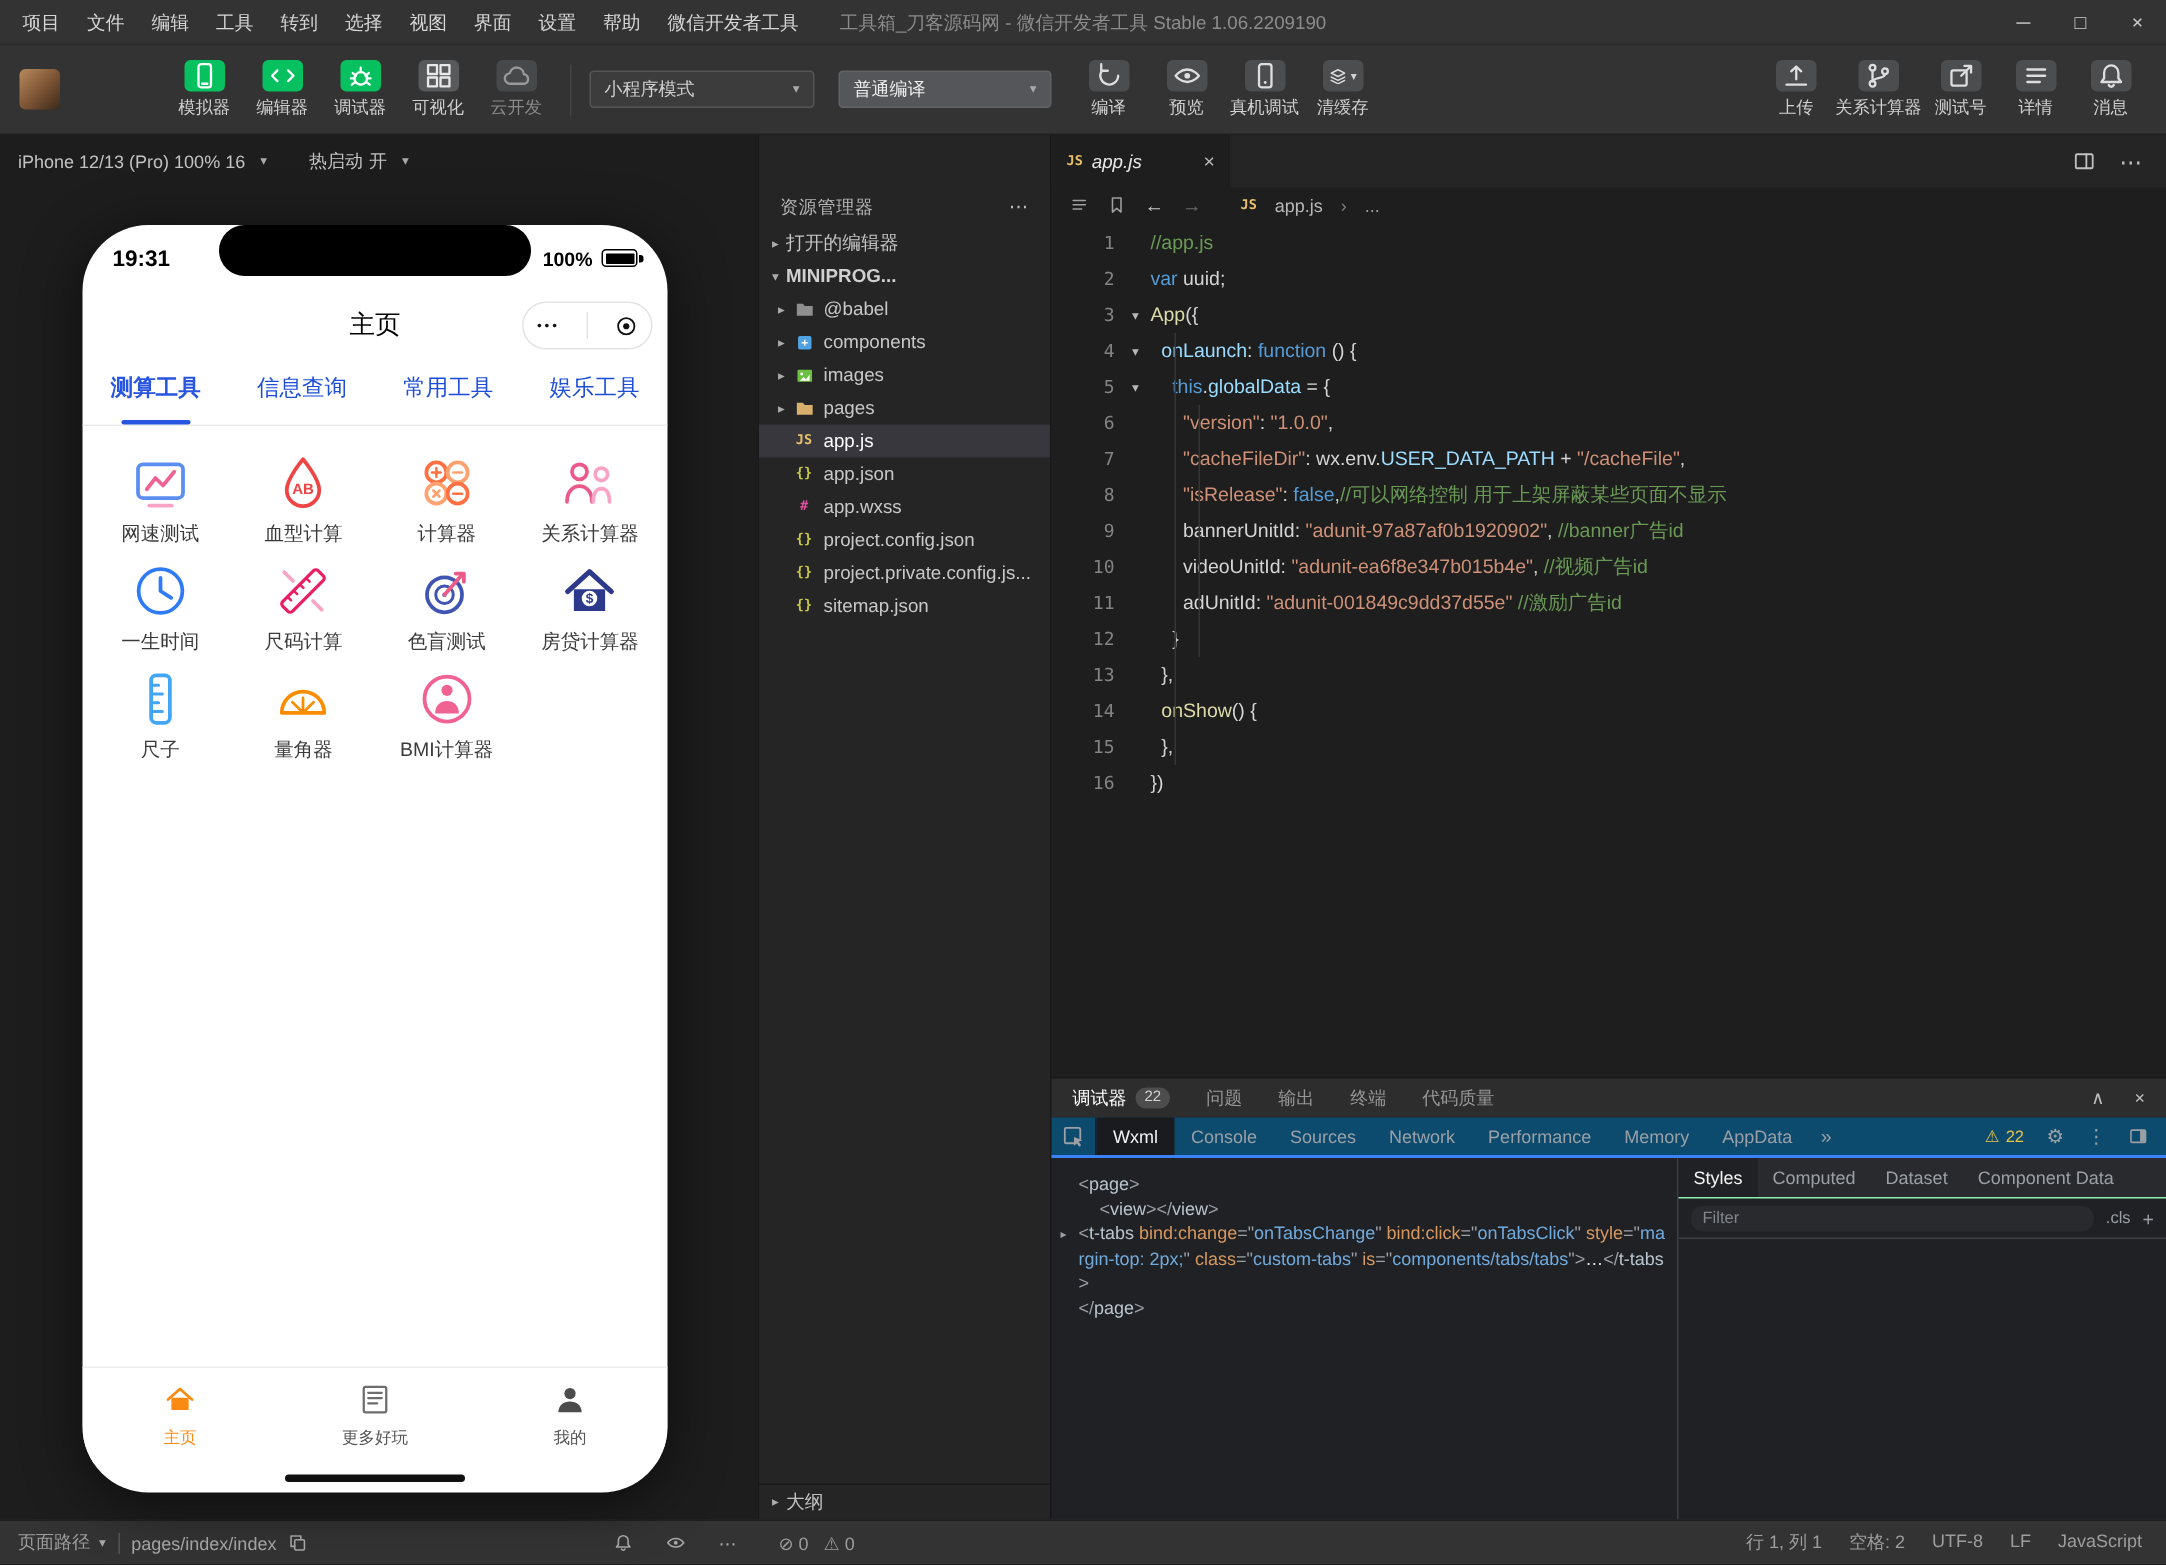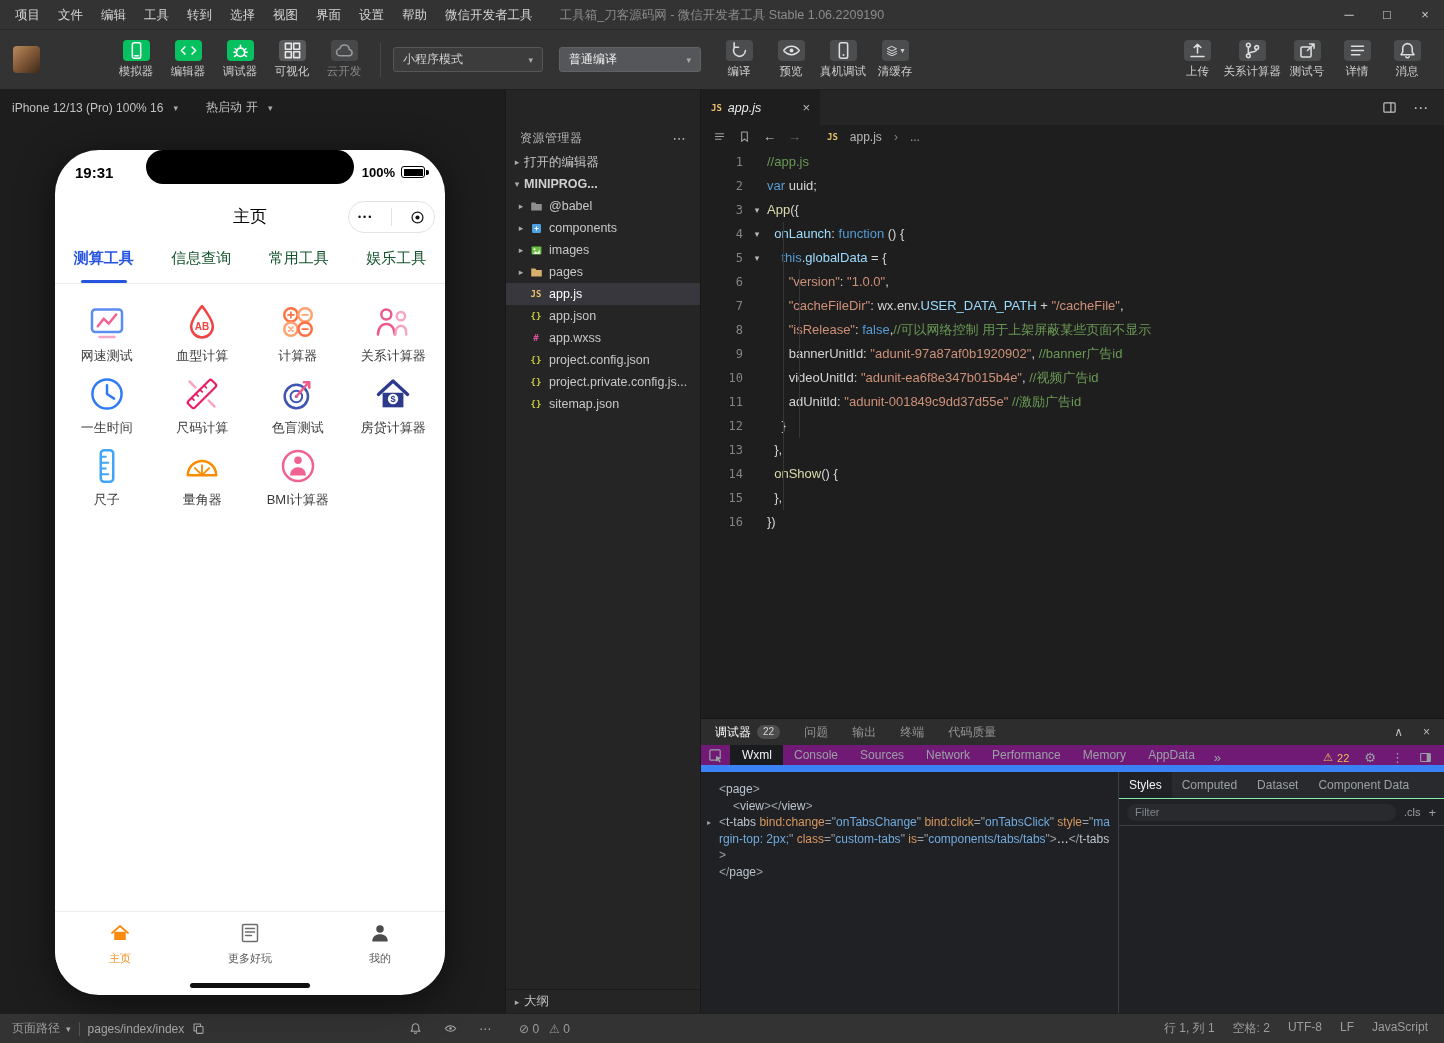--- a/index.html
+++ b/index.html
@@ -53,21 +53,21 @@
 .p-batt{display:flex;align-items:center;gap:6px;font-size:13px;font-weight:600}
 .batt-icon{width:24px;height:12px;border:1.5px solid #000;border-radius:3px;position:relative;background:#000;background-clip:content-box;padding:1.5px}
 .batt-icon::after{content:"";position:absolute;right:-4.5px;top:3px;width:3px;height:4.5px;background:#000;border-radius:0 2px 2px 0}
 .p-nav{position:absolute;top:44px;left:0;right:0;height:46px}
 .p-title{position:absolute;left:0;right:0;text-align:center;line-height:46px;font-size:17px;color:#000}
 .capsule{position:absolute;right:10px;top:7px;width:87px;height:32px;border:1px solid #e3e3e3;border-radius:16px;background:#fff;display:flex;align-items:center;justify-content:space-around;z-index:6}
 .cap-dots{font-size:9px;letter-spacing:2px;color:#111}
 .cap-div{width:1px;height:18px;background:#e3e3e3}
 .cap-o{font-size:15px;color:#111}
 .p-tabs{position:absolute;top:84px;left:0;right:0;height:50px;display:flex;border-bottom:1px solid #ececec}
-.p-tab{flex:1;display:flex;align-items:center;justify-content:center;font-size:15px;color:#14532d;position:relative}
+.p-tab{flex:1;display:flex;align-items:center;justify-content:center;font-size:15px;color:#1d4ed8;position:relative}
 .p-tab.active{color:#2855e0;font-weight:600}
 .p-underline{display:none}
 .p-tab.active .p-underline{display:block;position:absolute;bottom:0;left:50%;transform:translateX(-50%);width:46px;height:3px;border-radius:2px;background:#2855e0}
 .p-grid{position:absolute;top:148px;left:4px;right:4px;display:grid;grid-template-columns:repeat(4,1fr);row-gap:2px}
 .p-cell{height:70px;display:flex;flex-direction:column;align-items:center;justify-content:center;gap:5px}
 .pg-icon{height:40px;display:flex;align-items:center;justify-content:center}
 .pg-icon svg{width:40px;height:40px}
 .pg-label{font-size:13px;color:#3a3a3a;white-space:nowrap}
 .p-tabbar{position:absolute;left:0;right:0;bottom:20px;height:64px;border-top:1px solid #ededed;display:flex;background:#fff}
 .pt-item{flex:1;display:flex;flex-direction:column;align-items:center;justify-content:center;gap:3px}
@@ -122,21 +122,21 @@
 .tk-cm{color:#6a9955}.tk-kw{color:#569cd6}.tk-str{color:#ce9178}.tk-id{color:#9cdcfe}.tk-fn{color:#dcdcaa}.tk-pl{color:#d4d4d4}
 
 
 .debug{flex:1;display:flex;flex-direction:column;min-height:0;border-top:1px solid #181818}
 .dbg-tabs{height:26px;background:#2d2d2d;display:flex;align-items:center;padding:0 14px;flex:none}
 #dbg-tabs-list{display:flex;gap:24px}
 .dbg-tab{color:#969696;font-size:12px;display:inline-flex;align-items:center;gap:6px;white-space:nowrap}
 .dbg-tab.active{color:#fff}
 .dbg-badge{background:#4d4d4d;color:#d6d6d6;border-radius:8px;padding:0 6px;font-size:10px;line-height:14px}
 .dbg-right{margin-left:auto;display:flex;gap:20px;color:#bdbdbd;font-size:12px}
-.dt-bar{height:27px;background:#701a75;display:flex;align-items:flex-end;flex:none;border-bottom:7px solid #3b82f6}
+.dt-bar{height:27px;background:#0c4a6e;display:flex;align-items:center;flex:none;border-bottom:2px solid #3b82f6}
 .dt-inspect{width:30px;display:flex;align-items:center;justify-content:center;color:#9aa0a6;border-right:1px solid #1c1c1c;height:100%;font-size:15px}
 #dt-tabs{display:flex;height:100%}
 .dt-tab{padding:0 11px;display:flex;align-items:center;color:#9aa0a6;font-size:12px;white-space:nowrap}
 .dt-tab.active{background:#1a1b1e;color:#f1f3f4}
 .dt-overflow{color:#9aa0a6;padding:0 8px;font-size:13px}
 .dt-right{margin-left:auto;display:flex;align-items:center;gap:15px;padding-right:12px;color:#9aa0a6;font-size:13px}
 .dt-warn{color:#e8c34a;font-size:11px;display:inline-flex;gap:4px;align-items:center}
 .dt-warn b{font-weight:400;color:#e8c34a}
 .dt-body{flex:1;display:flex;min-height:0;background:#202124}
 .wxml-pane{flex:1;padding:9px 6px 8px 18px;font-family:"DejaVu Sans Mono",monospace;font-size:12px;line-height:16.5px;color:#e8eaed;overflow:hidden}

